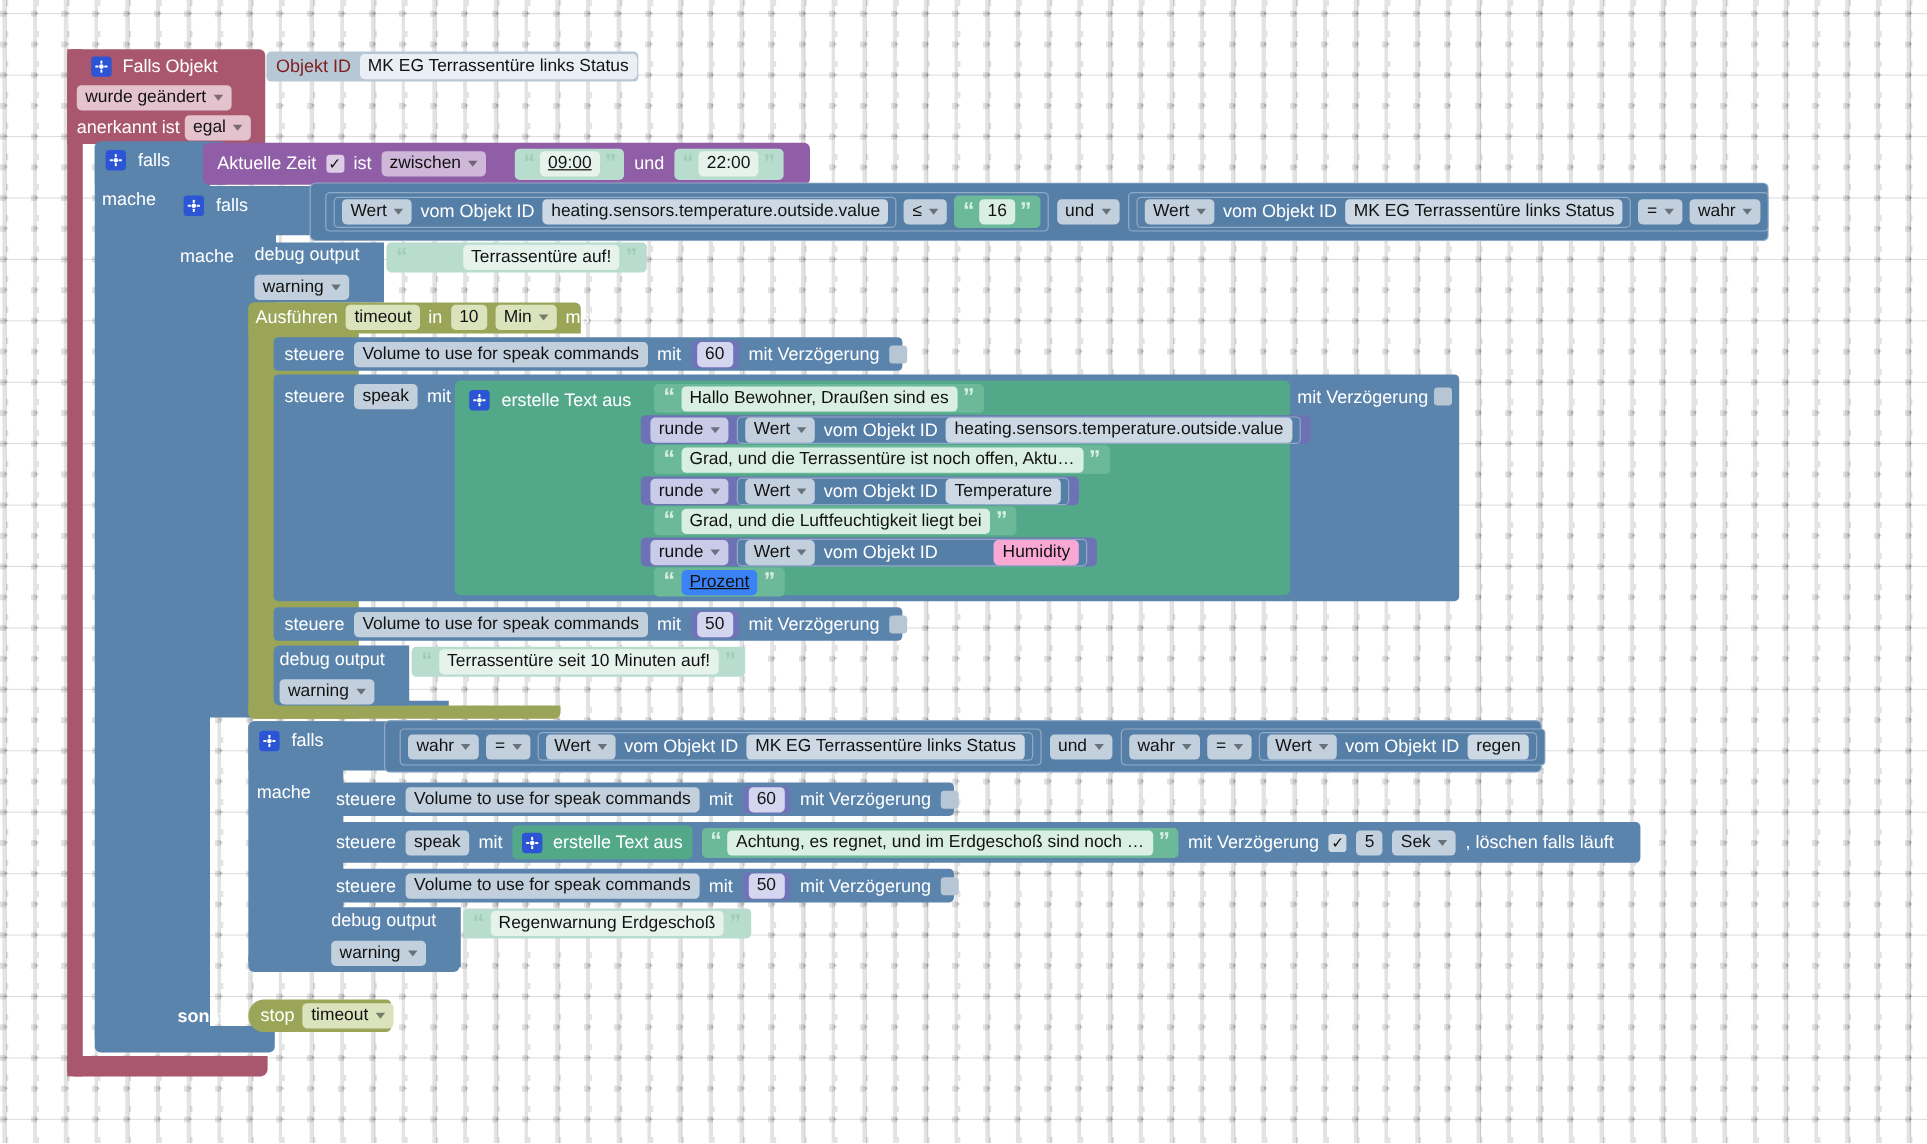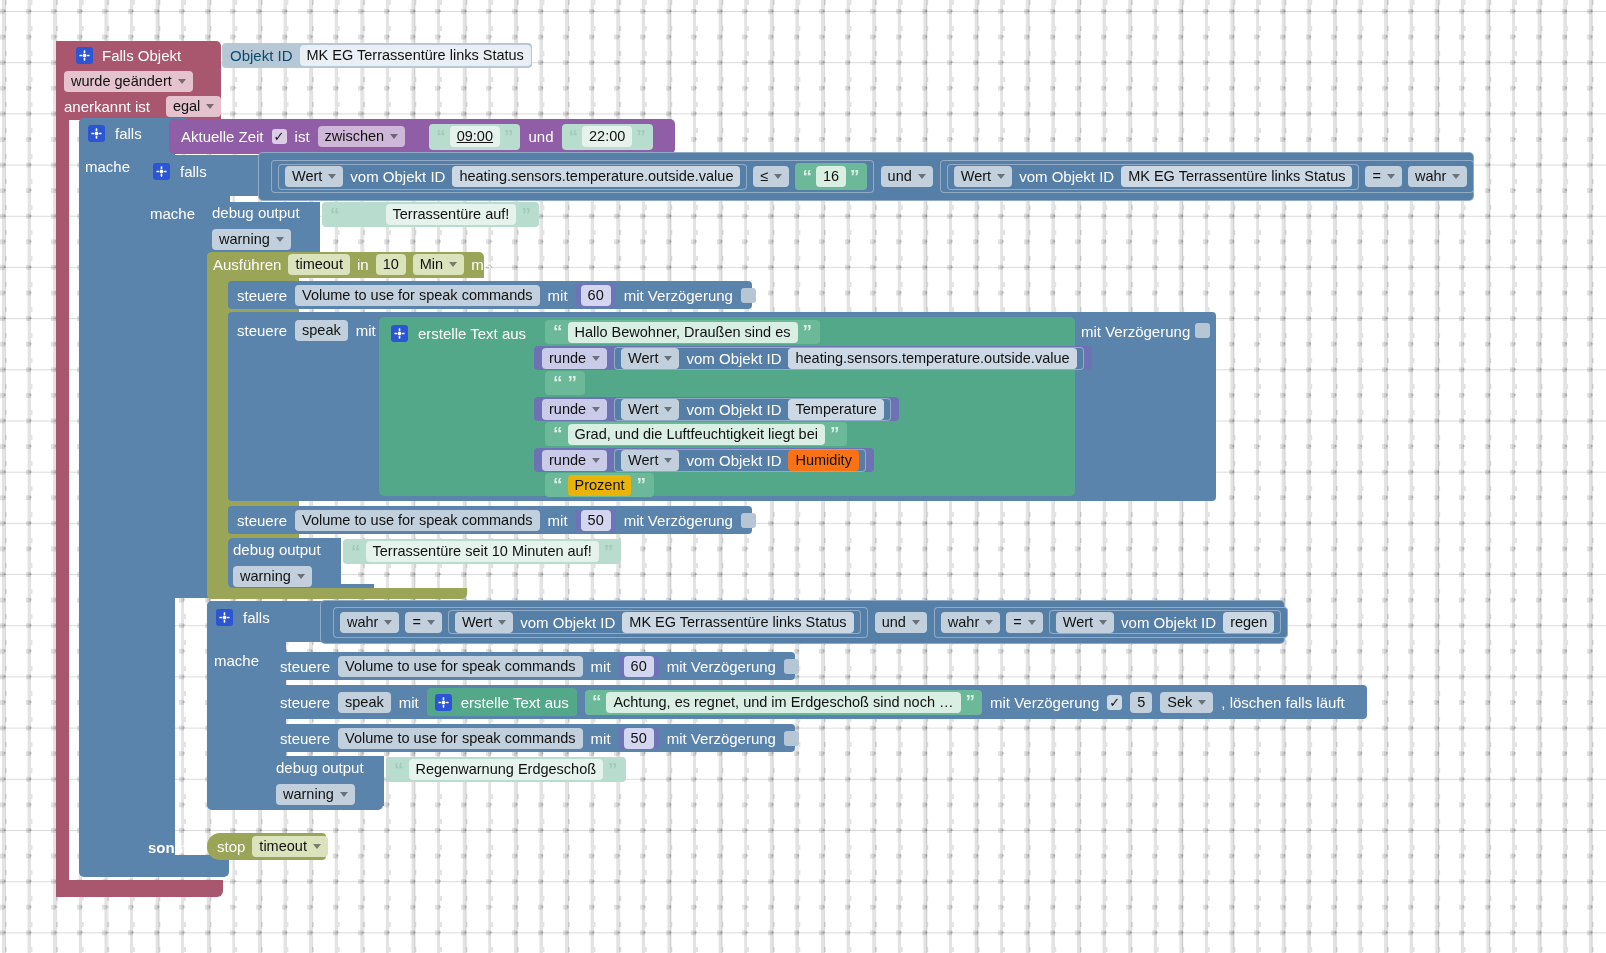--- a/index.html
+++ b/index.html
@@ -150,34 +150,34 @@
               <rect x="8.6" y="5.1" width="3" height="1.8" rx="0.6"></rect>
             </g>
           </svg>
       </span>
       <span class="lbl">Falls Objekt</span>
     </div>
   </div>
 
   <div class="blk" style="left:222px; top:43px; width:310px; height:25px; background:#b6c7d5; border-radius:4px;">
     <div class="row" style="gap:7px; padding:0 8px;">
-      <span class="lbl" style="color:#0c4a6e;text-align:center;">Objekt ID</span>
+      <span class="lbl" style="color:#7f1d1d;text-align:center;">Objekt ID</span>
       <span class="fld" style="background:#e9eff4;">MK EG Terrassentüre links Status</span>
     </div>
   </div>
 
   <div class="blk" style="left:64px; top:71px; height:21px;">
     <span class="fld on-hat">
       <span>wurde geändert</span>
         <i class="caret"></i>
     </span>
   </div>
 
   <div class="blk" style="left:64px; top:96px; height:21px;">
-    <div style="display:flex; align-items:center; gap:16px;">
+    <div style="display:flex; align-items:center; gap:4px;">
       <span class="lbl">anerkannt ist</span>
       <span class="fld on-hat">
         <span>egal</span>
           <i class="caret"></i>
       </span>
     </div>
   </div>
 
   <div class="blk c-blue" style="left:79px; top:118px; width:96px; height:752px; border-radius:5px 0 0 5px;"></div>
   <div class="blk c-blue" style="left:79px; top:118px; width:110px; height:36px; border-radius:5px 5px 0 0;"></div>
@@ -395,20 +395,21 @@
         <span>Wert</span>
           <i class="caret"></i>
       </span>
       <span class="lbl">vom Objekt ID</span>
       <span class="fld" style="background:#ccd9e4;">heating.sensors.temperature.outside.value</span>
     </span>
   </div>
 
   <div class="blk c-green-md" style="left:545px; top:371px; height:24px; border-radius:4px; display:flex; align-items:center; gap:5px; padding:0 8px;">
     <span class="q">“</span>
+    <span class="fld" style="background:#d9efe4;">Grad, und die Terrassentüre ist noch offen, Aktu…</span>
     <span class="q">”</span>
   </div>
 
   <div class="blk c-indigo" style="left:534px; top:397px; height:24px; border-radius:4px; display:flex; align-items:center; gap:7px; padding:0 8px;">
     <span class="fld on-indigo">
       <span>runde</span>
         <i class="caret"></i>
     </span>
     <span class="blk c-blue-dk wrap-outline" style="position:relative; left:0; top:0; display:inline-flex; align-items:center; height:23px; border-radius:4px; padding:0 6px; gap:7px;">
       <span class="fld">
@@ -430,27 +431,27 @@
     <span class="fld on-indigo">
       <span>runde</span>
         <i class="caret"></i>
     </span>
     <span class="blk c-blue-dk wrap-outline" style="position:relative; left:0; top:0; display:inline-flex; align-items:center; height:23px; border-radius:4px; padding:0 6px; gap:7px;">
       <span class="fld">
         <span>Wert</span>
           <i class="caret"></i>
       </span>
       <span class="lbl">vom Objekt ID</span>
-      <span class="fld" style="background:#f97316;">Humidity</span>
+      <span class="fld" style="background:#f9a8d4;margin-left:40px;">Humidity</span>
     </span>
   </div>
 
   <div class="blk c-green-md" style="left:545px; top:473px; height:24px; border-radius:4px; display:flex; align-items:center; gap:5px; padding:0 8px;">
     <span class="q">“</span>
-    <span class="fld" style="background:#eab308;">Prozent</span>
+    <span class="fld" style="background:#3b82f6;text-decoration:underline;">Prozent</span>
     <span class="q">”</span>
   </div>
 
   <div class="blk c-blue" style="left:228px; top:506px; width:524px; height:28px; border-radius:4px;">
     <div class="row" style="gap:8px;">
       <span class="lbl">steuere</span>
       <span class="fld">Volume to use for speak commands</span>
       <span class="lbl">mit</span>
       <span class="blk c-num" style="position:relative; left:0; top:0; display:inline-flex; align-items:center; height:23px; border-radius:4px; padding:0 5px;">
         <span class="fld on-indigo" style="background:#d3d6ee;">50</span>

